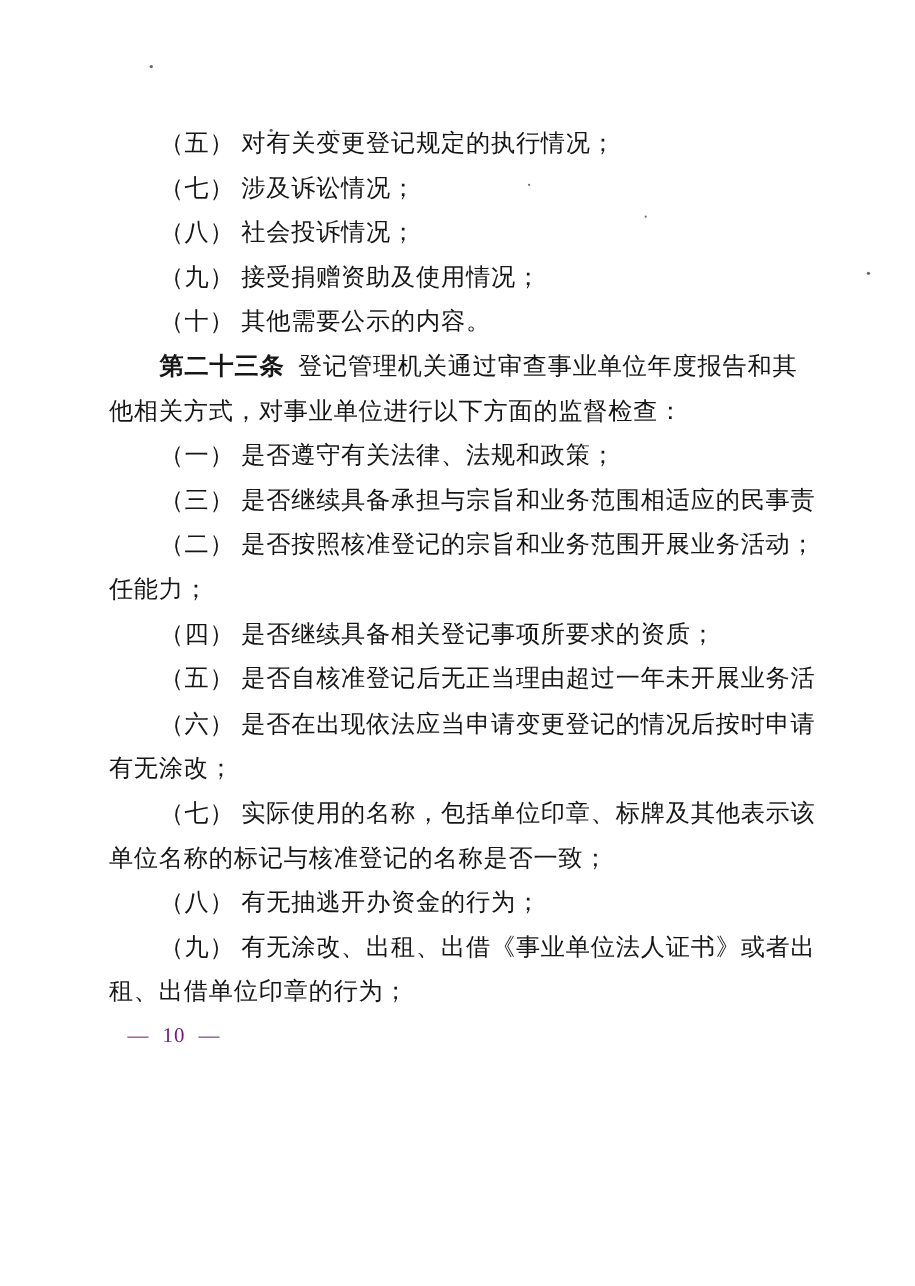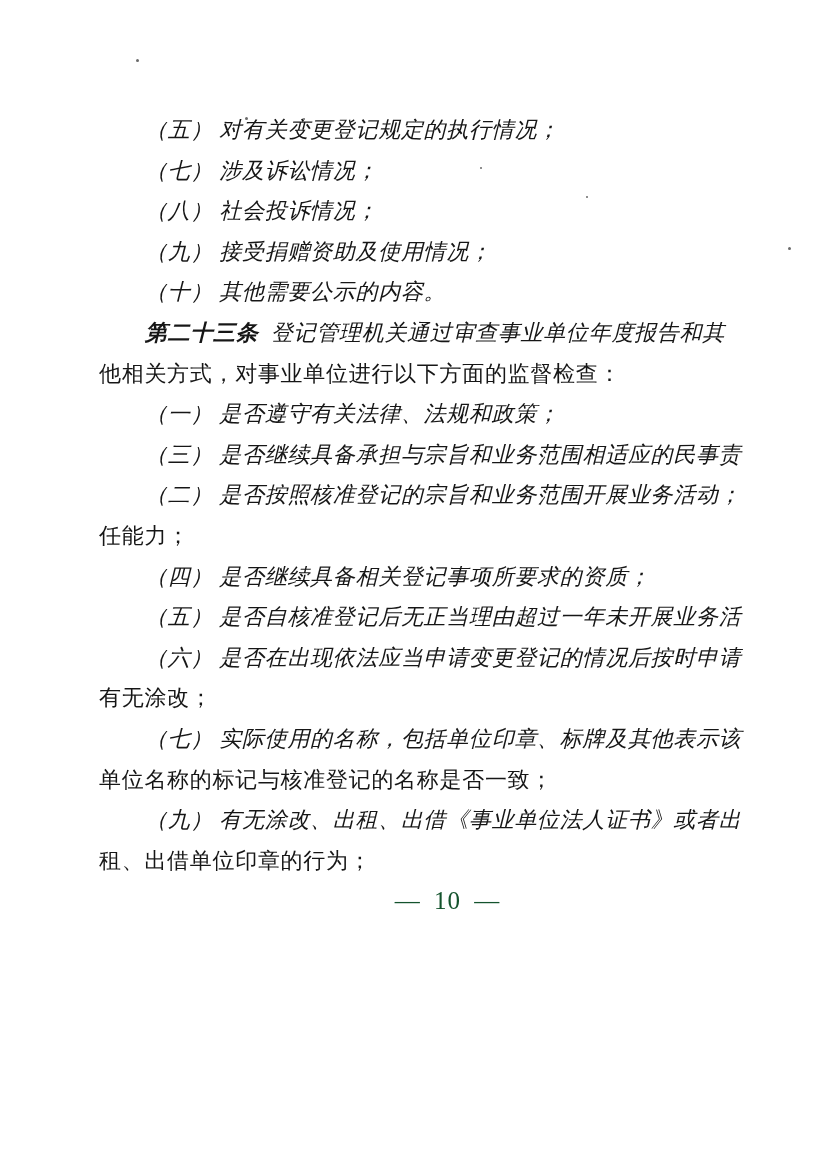--- a/index.html
+++ b/index.html
@@ -31,35 +31,33 @@
     height: 40.6px;
     line-height: 40.6px;
     font-size: 22px;
     letter-spacing: 0.7px;
     color: #161616;
     white-space: pre;
     font-weight: 400;
   }
   .text-line.indent {
     padding-left: 46px;
-    font-style: italic;
   }
   .seg-bold {
     font-weight: 700;
   }
   .page-number-line {
     height: 40.6px;
     line-height: 40.6px;
     padding-left: 17px;
-    font-size: 25px;
+    font-size: 19px;
     letter-spacing: 1px;
     word-spacing: 6px;
-    color: #14532d;
+    color: #701a75;
     white-space: pre;
-    text-align: center;
   }
   .scan-speck {
     position: absolute;
     background: #6a6a6a;
     border-radius: 50%;
   }
 </style>
 </head>
 <body>
 
@@ -77,20 +75,21 @@
       <div class="text-line indent"><span class="">（一） 是否遵守有关法律、法规和政策；</span></div>
       <div class="text-line indent"><span class="">（三） 是否继续具备承担与宗旨和业务范围相适应的民事责</span></div>
       <div class="text-line indent"><span class="">（二） 是否按照核准登记的宗旨和业务范围开展业务活动；</span></div>
       <div class="text-line"><span class="">任能力；</span></div>
       <div class="text-line indent"><span class="">（四） 是否继续具备相关登记事项所要求的资质；</span></div>
       <div class="text-line indent"><span class="">（五） 是否自核准登记后无正当理由超过一年未开展业务活</span></div>
       <div class="text-line indent"><span class="">（六） 是否在出现依法应当申请变更登记的情况后按时申请</span></div>
       <div class="text-line"><span class="">有无涂改；</span></div>
       <div class="text-line indent"><span class="">（七） 实际使用的名称，包括单位印章、标牌及其他表示该</span></div>
       <div class="text-line"><span class="">单位名称的标记与核准登记的名称是否一致；</span></div>
+      <div class="text-line indent"><span class="">（八） 有无抽逃开办资金的行为；</span></div>
       <div class="text-line indent"><span class="">（九） 有无涂改、出租、出借《事业单位法人证书》或者出</span></div>
       <div class="text-line"><span class="">租、出借单位印章的行为；</span></div>
       <div class="page-number-line">— 10 —</div>
   </div>
 
   <div class="scan-speck" style="left:136px; top:59px;  width:3px; height:3px;"></div>
   <div class="scan-speck" style="left:245px; top:117px; width:3px; height:3px;"></div>
   <div class="scan-speck" style="left:480px; top:167px; width:2px; height:2px;"></div>
   <div class="scan-speck" style="left:586px; top:196px; width:2px; height:2px;"></div>
   <div class="scan-speck" style="left:788px; top:247px; width:3px; height:3px;"></div>

